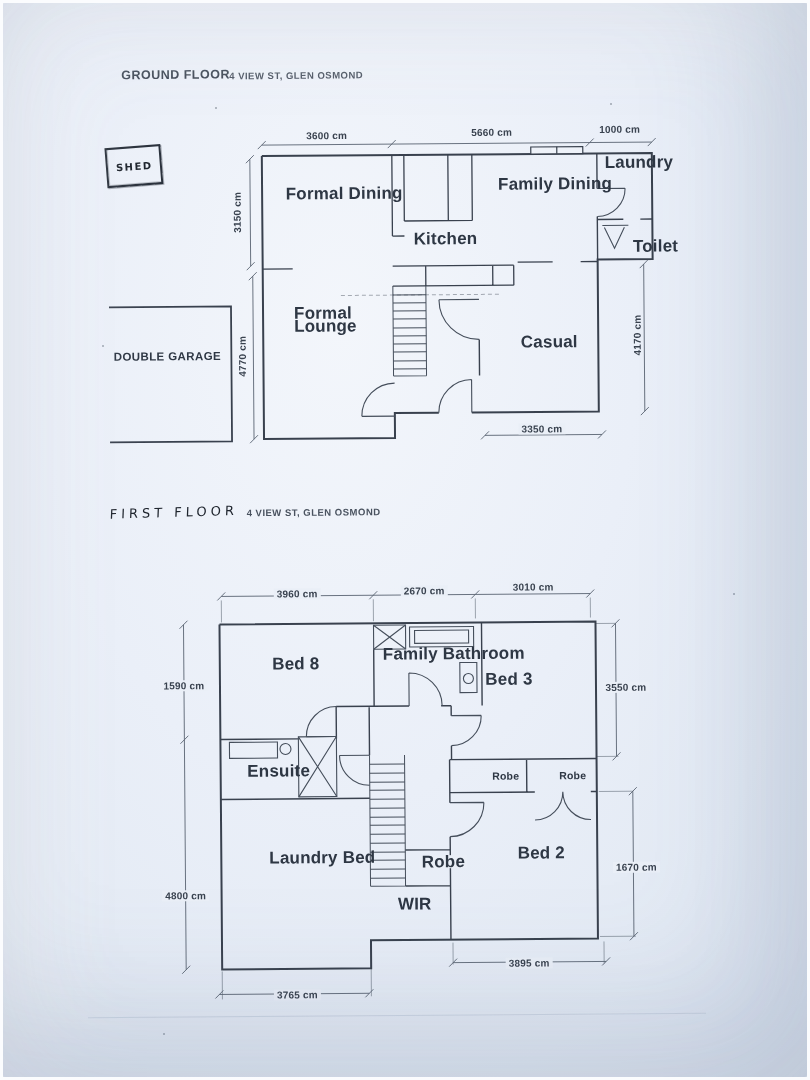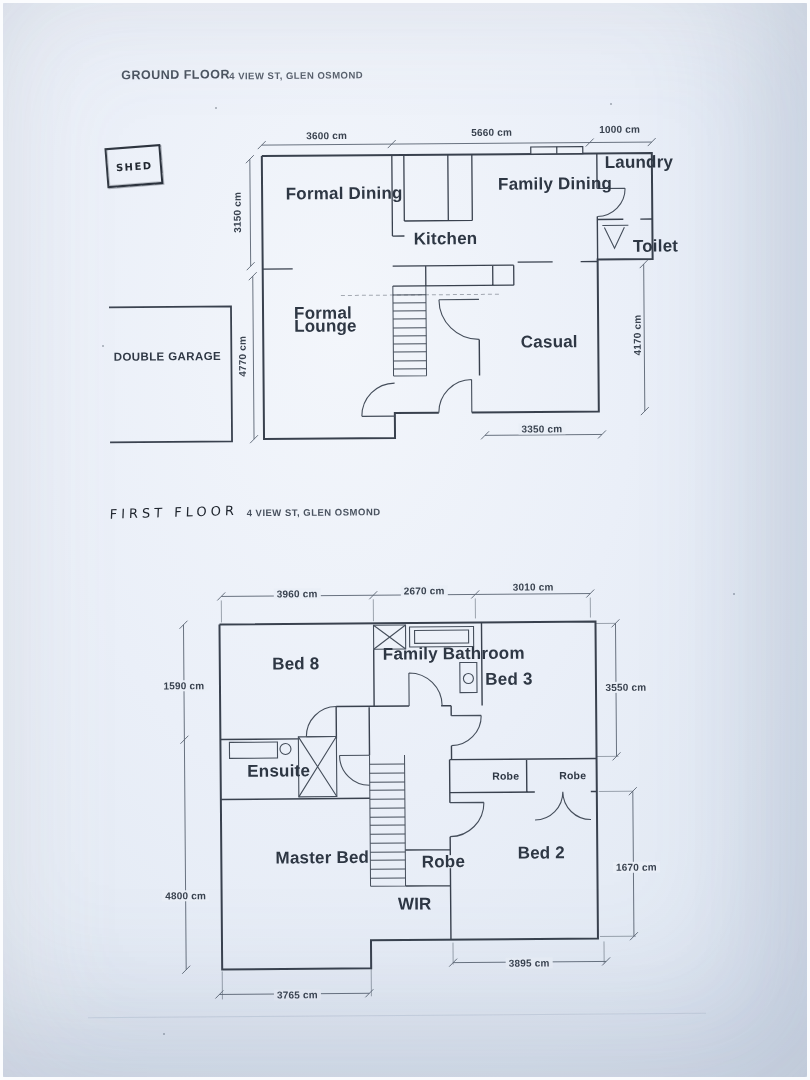--- a/index.html
+++ b/index.html
@@ -192,21 +192,21 @@
     <div class="dim rot" style="left:636px;top:334px">4170 cm</div>
     <div class="dim" style="left:540px;top:427px">3350 cm</div>
 
     <div class="hand" style="left:107px;top:500px">FIRST FLOOR</div>
     <div class="addr" style="left:244px;top:503px">4 VIEW ST, GLEN OSMOND</div>
 
     <div class="lbl" style="left:292px;top:660px">Bed 8</div>
     <div class="lbl" style="left:450px;top:651px">Family Bathroom</div>
     <div class="lbl" style="left:505px;top:677px">Bed 3</div>
     <div class="lbl" style="left:274px;top:767px">Ensuite</div>
-    <div class="lbl" style="left:317px;top:854px">Master Bed</div>
+    <div class="lbl" style="left:317px;top:854px">Laundry Bed</div>
     <div class="lbl" style="left:438px;top:859px;background:#eaeff7;padding:0 2px">Robe</div>
     <div class="lbl" style="left:409px;top:901px">WIR</div>
     <div class="lbl" style="left:536px;top:851px">Bed 2</div>
     <div class="lbl sm" style="left:501px;top:774px">Robe</div>
     <div class="lbl sm" style="left:568px;top:774px">Robe</div>
 
     <div class="dim" style="left:294px;top:590px">3960 cm</div>
     <div class="dim" style="left:421px;top:588px">2670 cm</div>
     <div class="dim" style="left:530px;top:585px">3010 cm</div>
     <div class="dim" style="left:180px;top:681px">1590 cm</div>

